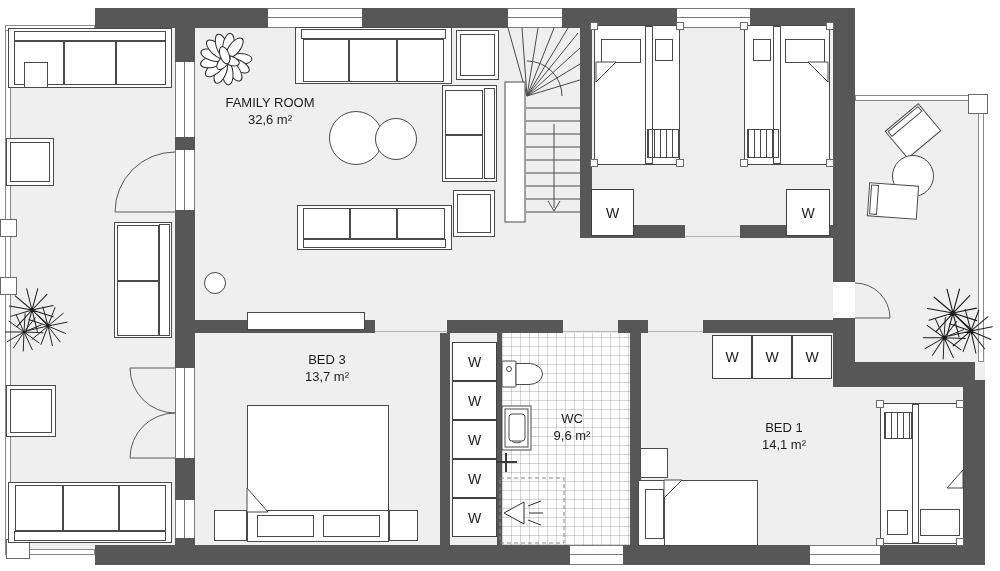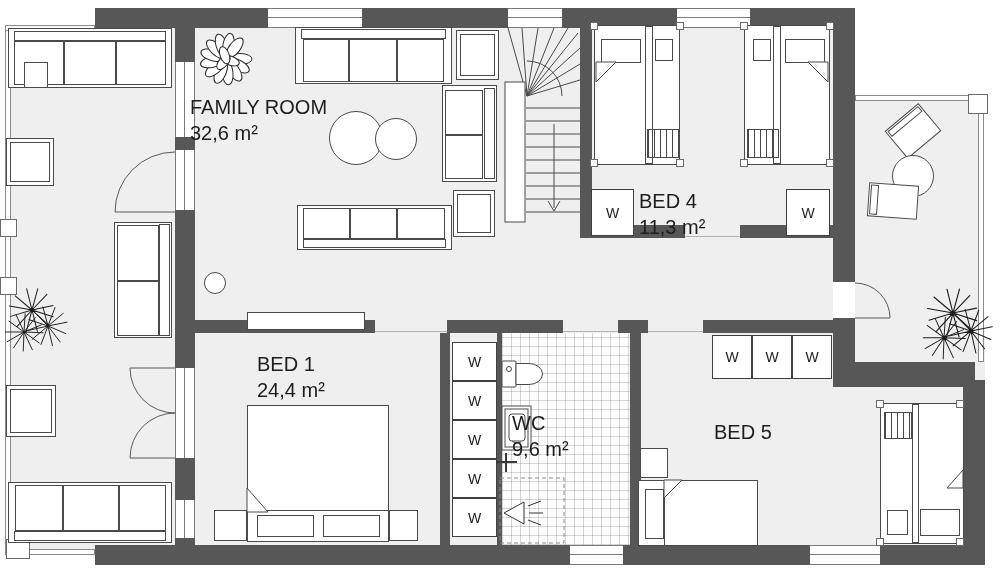--- a/index.html
+++ b/index.html
@@ -20,21 +20,21 @@
   .win-h::after{content:"";position:absolute;left:0;right:0;top:45%;border-top:1px solid #7a7a7a}
   .win-v{border-left:1px solid #7a7a7a;border-right:1px solid #7a7a7a}
   .win-v::after{content:"";position:absolute;top:0;bottom:0;left:45%;border-left:1px solid #7a7a7a}
   .ladder{position:absolute;border:1px solid #4a4a4a;box-sizing:border-box;
           background:repeating-linear-gradient(90deg,#4a4a4a 0 1px,transparent 1px 6px)}
   .tiles{position:absolute;background-color:#fdfdfd;
      background-image:repeating-linear-gradient(0deg,rgba(110,110,110,.28) 0 1px,transparent 1px 9px),
                       repeating-linear-gradient(90deg,rgba(110,110,110,.28) 0 1px,transparent 1px 9px)}
   .wbox{position:absolute;background:#fff;border:1px solid #3f3f3f;box-sizing:border-box;
         display:flex;align-items:center;justify-content:center;font-size:14px;color:#1d1d1d;z-index:12}
-  .label{position:absolute;font-size:20px;line-height:1.32;white-space:nowrap;z-index:30}
+  .label{position:absolute;text-align:center;font-size:13px;line-height:1.32;white-space:nowrap;z-index:30}
   svg.anno{position:absolute;left:0;top:0;z-index:20;pointer-events:none}
   .z10{z-index:10}.z5{z-index:5}.z6{z-index:6}
 </style>
 </head>
 <body>
 
 <div id="plan">
 
   <div class="floor" style="left:5px;top:25px;width:178px;height:530px"></div>
   <div class="floor" style="left:175px;top:8px;width:680px;height:557px"></div>
@@ -317,29 +317,26 @@
       <path d="M247 512 V488 L268 512 Z"></path>
       <path d="M664 480 H682 L664 498 Z"></path>
       <path d="M963 470 V488 L947 488 Z"></path>
     </g>
   </svg>
 
   <div class="label" style="left:190px;top:94px;width:160px">
     <div>FAMILY ROOM</div>
     <div>32,6 m²</div>
   </div>
-  <div class="label" style="left:639px;top:188px;width:140px">
-    <div>BED 4</div>
-    <div>11,3 m²</div>
-  </div>
   <div class="label" style="left:257px;top:351px;width:140px">
-    <div>BED 1</div>
-    <div>24,4 m²</div>
+    <div>BED 3</div>
+    <div>13,7 m²</div>
   </div>
   <div class="label" style="left:512px;top:410px;width:120px">
     <div>WC</div>
     <div>9,6 m²</div>
   </div>
   <div class="label" style="left:714px;top:419px;width:140px">
-    <div>BED 5</div>
+    <div>BED 1</div>
+    <div>14,1 m²</div>
   </div>
 
 </div>
 
 </body></html>

